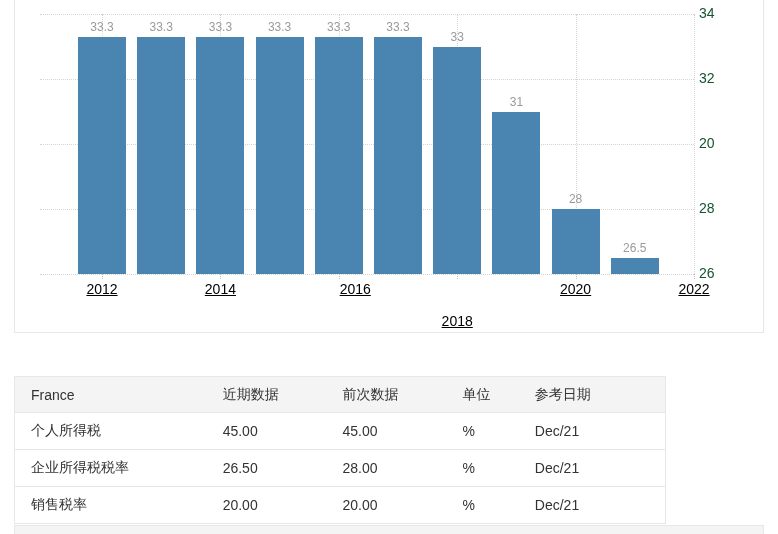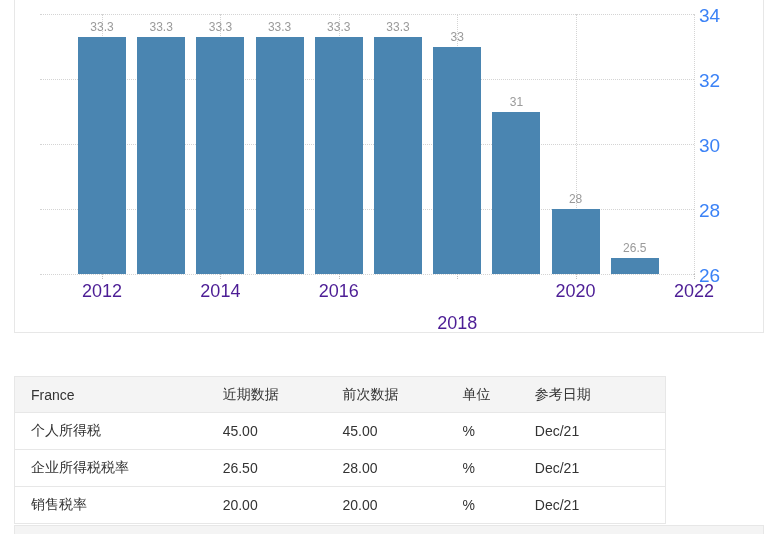--- a/index.html
+++ b/index.html
@@ -9,22 +9,22 @@
   
   #chart-card { position:absolute; left:14px; top:0; width:750px; height:333px;
                 background:#fff; border:1px solid #e7e7e7; border-top:none; }
   #plot { position:absolute; left:0; top:0; width:748px; height:331px; }
   .gridline-h { position:absolute; border-top:1px dotted #d4d4d4; height:0; }
   .gridline-v { position:absolute; border-left:1px dotted #d4d4d4; width:0; }
   .tick-mark  { position:absolute; border-left:1px dotted #bdbdbd; width:0; height:5px; }
   .bar { position:absolute; background:#4a85b1; }
   .bar-label { position:absolute; width:64px; text-align:center;
                font-size:12px; color:#9a9a9a; }
-  .y-tick { position:absolute; font-size:19px; color:#3b82f6; width:40px; }
-  .x-tick { position:absolute; font-size:18px; color:#4c1d95; width:64px; text-align:center; }
+  .y-tick { position:absolute; font-size:14px; color:#14532d; width:40px; }
+  .x-tick { position:absolute; font-size:14px; color:#000000; width:64px; text-align:center;text-decoration:underline; }
   #source-credit { position:absolute; right:16px; top:313px; font-size:8.5px;
                    color:#9b9b9b; letter-spacing:0.4px; word-spacing:3px; white-space:nowrap; }
 
   
   #indicator-table { position:absolute; left:14px; top:376px; width:652px;
                      border-collapse:collapse; font-size:14px; color:#333;
                      background:#fff; border:1px solid #e7e7e7; }
   #indicator-table th, #indicator-table td { font-weight:normal; text-align:left;
                      padding:0 0 0 16px; height:37px; vertical-align:middle; }
   #indicator-table thead th { background:#f4f4f4; height:36px; color:#333;
@@ -40,34 +40,34 @@
 </head>
 <body>
 
 <div id="chart-card">
   <div id="plot">
       <div class="gridline-h" style="left: 25px; width: 654px; top: 14px;"></div>
       <div class="y-tick" style="left: 684px; top: 5px;">34</div>
       <div class="gridline-h" style="left: 25px; width: 654px; top: 79px;"></div>
       <div class="y-tick" style="left: 684px; top: 70px;">32</div>
       <div class="gridline-h" style="left: 25px; width: 654px; top: 144px;"></div>
-      <div class="y-tick" style="left: 684px; top: 135px;">30</div>
+      <div class="y-tick" style="left: 684px; top: 135px;">20</div>
       <div class="gridline-h" style="left: 25px; width: 654px; top: 209px;"></div>
       <div class="y-tick" style="left: 684px; top: 200px;">28</div>
       <div class="gridline-h" style="left: 25px; width: 654px; top: 274px;"></div>
       <div class="y-tick" style="left: 684px; top: 265px;">26</div>
       <div class="gridline-v" style="left: 87px; top: 14px; height: 260px;"></div>
       <div class="tick-mark" style="left: 87px; top: 274px;"></div>
       <div class="x-tick" style="left: 55px; top: 281px;">2012</div>
       <div class="gridline-v" style="left: 205.4px; top: 14px; height: 260px;"></div>
       <div class="tick-mark" style="left: 205.4px; top: 274px;"></div>
       <div class="x-tick" style="left: 173.4px; top: 281px;">2014</div>
       <div class="gridline-v" style="left: 323.8px; top: 14px; height: 260px;"></div>
       <div class="tick-mark" style="left: 323.8px; top: 274px;"></div>
-      <div class="x-tick" style="left: 291.8px; top: 281px;">2016</div>
+      <div class="x-tick" style="left: 291.8px; top: 281px; text-align: right;">2016</div>
       <div class="gridline-v" style="left: 442.2px; top: 14px; height: 260px;"></div>
       <div class="tick-mark" style="left: 442.2px; top: 274px;"></div>
       <div class="x-tick" style="left: 410.2px; top: 281px; margin-top: 32px;">2018</div>
       <div class="gridline-v" style="left: 560.6px; top: 14px; height: 260px;"></div>
       <div class="tick-mark" style="left: 560.6px; top: 274px;"></div>
       <div class="x-tick" style="left: 528.6px; top: 281px;">2020</div>
       <div class="gridline-v" style="left: 679px; top: 14px; height: 260px;"></div>
       <div class="tick-mark" style="left: 679px; top: 274px;"></div>
       <div class="x-tick" style="left: 647px; top: 281px;">2022</div>
       <div class="bar" style="left: 63px; top: 36.75px; width: 48px; height: 237.25px; background: rgb(74, 133, 177);"></div>

